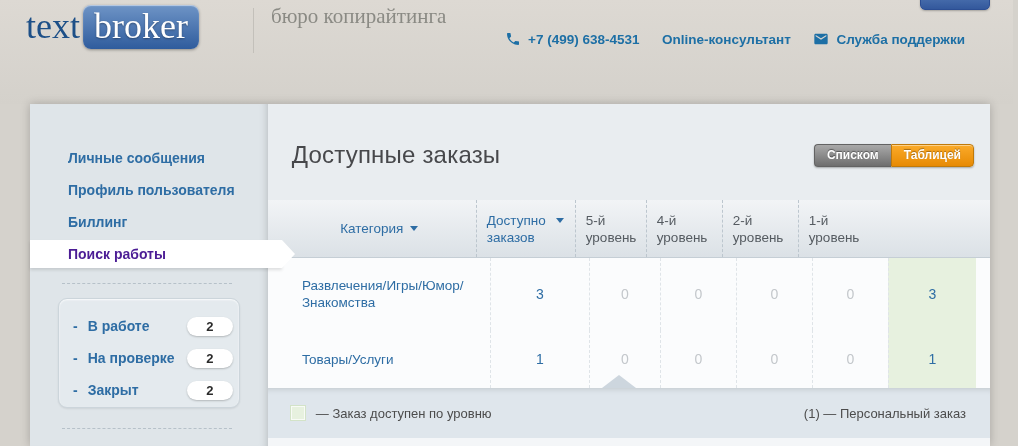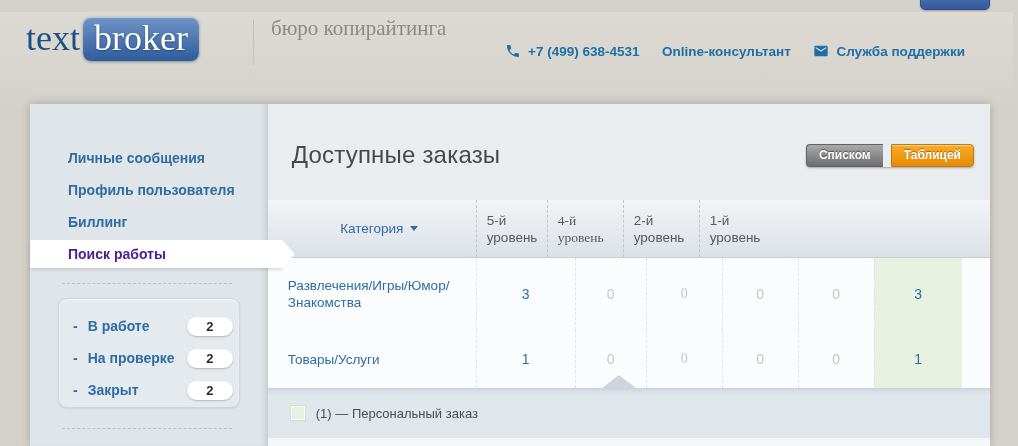--- a/index.html
+++ b/index.html
@@ -1,20 +1,20 @@
 <!DOCTYPE html>
 <html><head>
 <meta charset="utf-8">
 <style>
   * { margin:0; padding:0; box-sizing:border-box; }
   body { font-family:"Liberation Sans", sans-serif; }
   .page { position:relative; width:1018px; height:446px; background:#d5d2cc; overflow:hidden; }
 
   
-  .site-header { position:absolute; left:0; top:12px; width:1013px; height:104px;
+  .site-header { position:absolute; left:0; top:0; width:1013px; height:104px;
     background:linear-gradient(#ddd9d3, #d4d1cb);padding-left:12px; }
   .top-tab { position:absolute; top:-9px; right:28px; width:70px; height:19px;
     background:linear-gradient(#5379b5,#33589c); border:1px solid #2c4e93; border-radius:5px;
     box-shadow:inset 0 1px 0 rgba(255,255,255,.35), 0 1px 2px rgba(0,0,0,.25); cursor:pointer; z-index:6; }
   .logo { position:absolute; left:26px; top:5px; font-family:"Liberation Serif", serif;
     font-size:36px; line-height:42px; cursor:pointer; white-space:nowrap; }
   .logo-text { color:#1d4f87; }
   .logo-broker { display:inline-block; color:#fff; background:linear-gradient(#6e94c6,#2f5c9d);
     border-radius:8px; padding:0 11px 2px 11px; margin-left:3px;
     box-shadow:inset 0 1px 1px rgba(255,255,255,.55), 0 1px 3px rgba(0,0,0,.35);
@@ -54,43 +54,43 @@
   .status-dash { margin:0 10px 0 2px; }
   .status-label { flex:1; }
   .badge { width:46px; height:19px; background:#fff; border-radius:10px;
     box-shadow:0 1px 2px rgba(0,0,0,.22); color:#2b2b2b; font-size:13px; font-weight:700;
     display:flex; align-items:center; justify-content:center; }
 
   
   .main { width:808px; background:#e9edf0; display:flex; flex-direction:column; position:relative; }
   .main-head { height:96px; display:flex; align-items:center; padding:6px 16px 0 24px; }
   .page-title { flex:1; font-size:24px; font-weight:400; color:#47484b; letter-spacing:.2px; }
-  .toggle { display:flex; border-radius:4px; box-shadow:0 1px 2px rgba(0,0,0,.3);gap:8px; }
+  .toggle { display:flex; border-radius:4px; box-shadow:0 1px 2px rgba(0,0,0,.3); }
   .tbtn { height:23px; padding:0 12px; display:flex; align-items:center; color:#fff;
     font-family:inherit; font-size:12px; font-weight:700; border:0; cursor:pointer; }
   .tbtn-list { background:linear-gradient(#a9a9a9,#6e6e6e); border:1px solid #636363;
     border-right:0; border-radius:4px 0 0 4px; text-shadow:0 -1px 1px rgba(0,0,0,.45); }
   .tbtn-table { background:linear-gradient(#fbab2a,#e78a04); border:1px solid #c07a0a;
     border-radius:0 4px 4px 0; text-shadow:0 -1px 1px rgba(0,0,0,.35);
     box-shadow:inset 0 1px 0 rgba(255,255,255,.45); }
 
   
   .thead { height:58px; display:flex; background:linear-gradient(#f2f4f6,#dbe1e6);
     border-bottom:1px solid #c5ced5; }
   .c1 { width:208px; } .c2 { width:99px; } .c3 { width:71px; }
-  .c4 { width:76px;font-family:Liberation Serif, serif; } .c5 { width:76px; } .c6 { width:76px; } .c7 { width:88px; }
+  .c4 { width:76px; } .c5 { width:76px; } .c6 { width:76px; } .c7 { width:88px; }
   .th { display:flex; flex-direction:column; justify-content:center; padding:0 5px 0 10px;
     font-size:13.5px; line-height:17px; color:#555b61; position:relative; }
   .th + .th { border-left:1px dashed #bcc6ce; }
   .th-cat { flex-direction:row; align-items:center; padding-left:20px; }
   .th-sort { color:#2e6da4; cursor:pointer; }
   .caret { display:inline-block; width:0; height:0; border-left:4.5px solid transparent;
     border-right:4.5px solid transparent; border-top:5px solid #2e6da4; margin-left:7px; }
   .caret-abs { position:absolute; right:11px; top:18px; margin:0; }
-  .trow { display:flex; background:#fbfcfd; }
+  .trow { display:flex; background:#fbfcfd;justify-content:center; }
   .row-1 { height:72px; } .row-2 { height:58px; }
   .td { display:flex; align-items:center; justify-content:center; font-size:14px; color:#2e6da4; }
   .td + .td { border-left:1px dashed #dfe4e8; }
   .td-cat { justify-content:flex-start; padding-left:20px; }
   .cat-link { color:#2e6da4; font-size:13.5px; line-height:17px; text-decoration:none;
     white-space:pre-line; cursor:pointer; }
   .zero { color:#c3c7cb; }
   .lvl1 { background:#e7f1df; }
 
   
@@ -187,20 +187,24 @@
           <button class="tbtn tbtn-list">Списком</button>
           <button class="tbtn tbtn-table">Таблицей</button>
         </div>
       </div>
 
       <div class="thead">
         <div class="th th-cat th-sort c1">
           <span>Категория</span>
           <i class="caret"></i>
         </div>
+        <div class="th th-sort c2">
+          <span>Доступно заказов</span>
+          <i class="caret caret-abs"></i>
+        </div>
         <div class="th c3">5-й уровень</div>
         <div class="th c4">4-й уровень</div>
         <div class="th c6">2-й уровень</div>
         <div class="th c7">1-й уровень</div>
       </div>
 
       <div class="trow row-1">
         <div class="td td-cat c1">
           <a class="cat-link">Развлечения/Игры/Юмор/
 Знакомства</a>
@@ -221,20 +225,21 @@
         <div class="td zero c3">0</div>
         <div class="td zero c4">0</div>
         <div class="td zero c5">0</div>
         <div class="td zero c6">0</div>
         <div class="td lvl1 c7">1</div>
       </div>
 
       <div class="legend">
         <i class="pointer-tri"></i>
         <span class="green-sq"></span>
+        <span class="legend-left">— Заказ доступен по уровню</span>
         <span>(1) — Персональный заказ</span>
       </div>
 
       <div class="bottom-band"></div>
 
     </section>
   </div>
 </div>
 
 </body></html>

